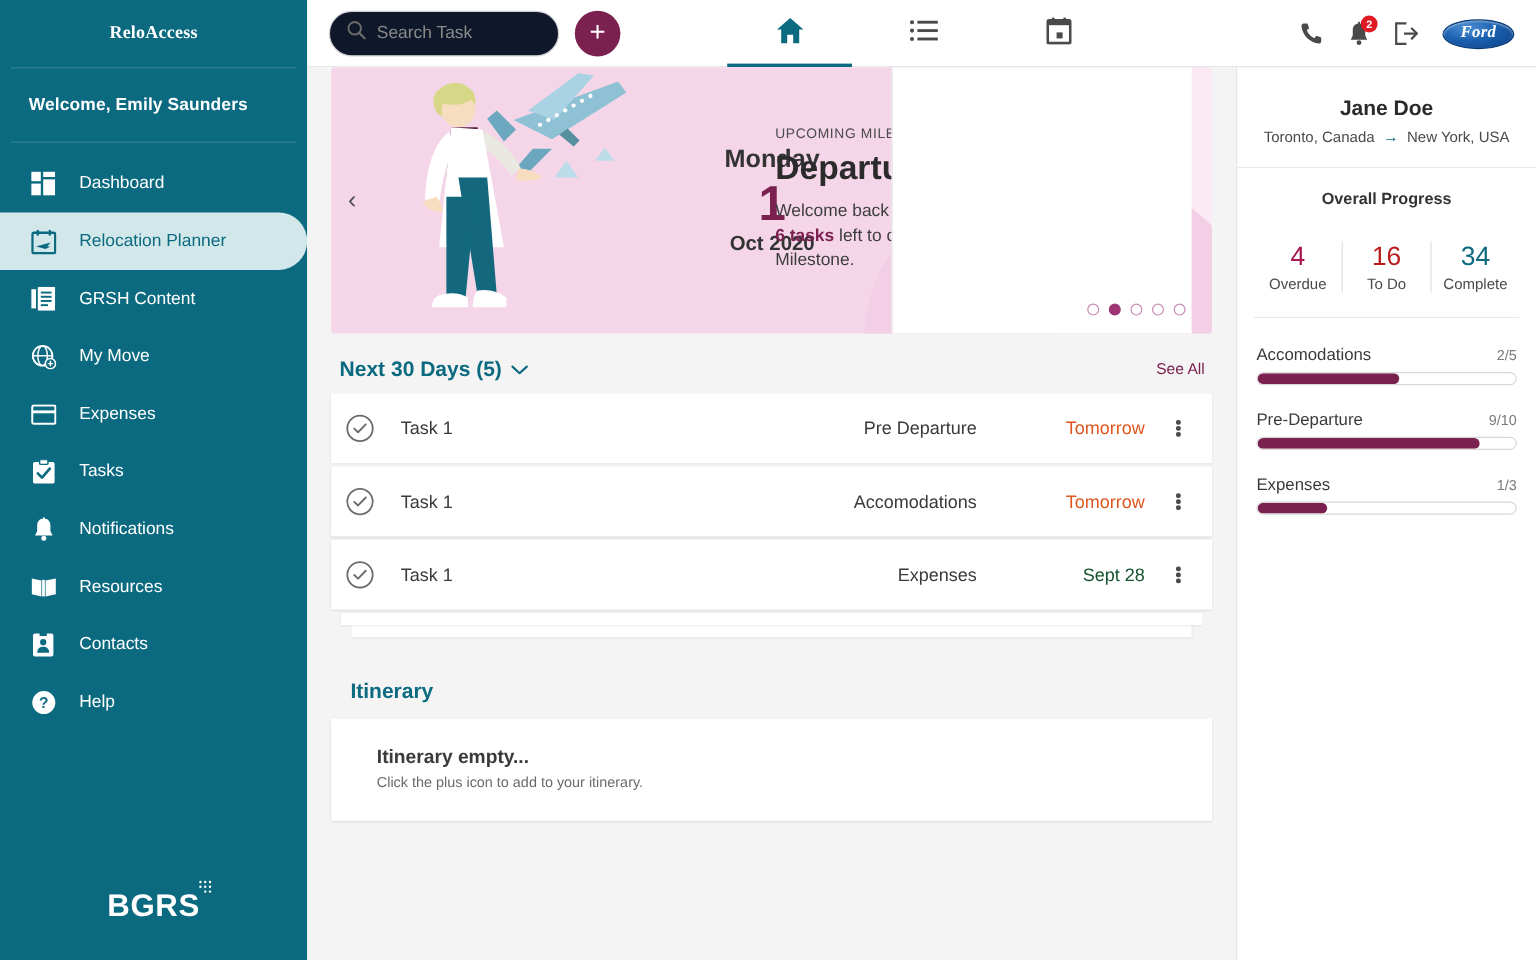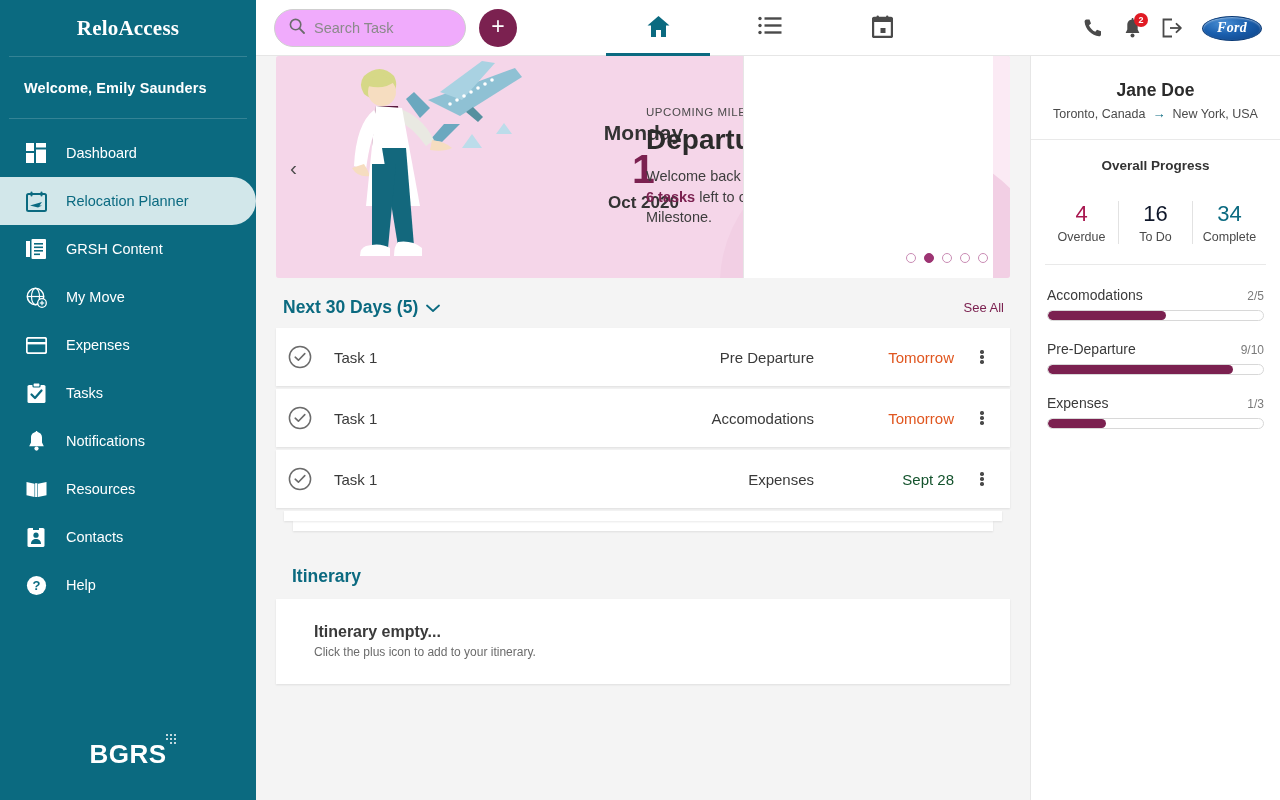--- a/index.html
+++ b/index.html
@@ -14,21 +14,21 @@
   
   .sidebar {
     width: 256px; height: 800px; flex: 0 0 256px;
     background: #0b6a80;
     position: relative;
     color: #fff;
   }
   .brand {
     height: 56px; display: flex; align-items: center; justify-content: center;
     font-family: "Liberation Serif", serif;
-    font-size: 21px; font-weight: bold; letter-spacing: .2px;
+    font-size: 15px; font-weight: bold; letter-spacing: .2px;
   }
   .brand-divider { height:1px; background: rgba(255,255,255,.17); margin: 0 9px; }
   .welcome {
     padding: 23px 0 22px 24px;
     font-size: 14.5px; font-weight: bold; letter-spacing: .1px;
   }
   .nav { padding-top: 10px; }
   .nav-item {
     height: 48px; display: flex; align-items: center;
     padding-left: 24px; gap: 18px;
@@ -61,21 +61,21 @@
   .header {
     height: 56px; flex: 0 0 56px; background: #fff;
     display: flex; align-items: center;
     border-bottom: 1px solid #e6e6e6;
     position: relative;
   }
   .search-box {
     margin-left: 18px; width: 192px; height: 38px;
     border: 1px solid #cfcfcf; border-radius: 19px;
     display: flex; align-items: center; gap: 9px; padding-left: 14px;
-    background: #f0abfc;
+    background: #0f172a;
   }
   .search-box input {
     border:none; outline:none; font-size: 14.5px; color:#6b6b6b;
     font-family: "Liberation Sans", sans-serif; width: 130px; background: transparent;
   }
   .search-box input::placeholder { color:#8a8a8a; }
   .add-btn {
     margin-left: 13px; width: 38px; height: 38px; border-radius: 50%;
     background: #7b2150; color:#fff; border:none; cursor:pointer;
     display:flex; align-items:center; justify-content:center;
@@ -653,21 +653,21 @@
         </div>
 
         <div class="r-prog-title">Overall Progress</div>
 
         <div class="stats">
           <div class="stat">
             <div class="stat-num" style="color:#a8174f">4</div>
             <div class="stat-lbl">Overdue</div>
           </div>
           <div class="stat">
-            <div class="stat-num" style="color:#0f172a">16</div>
+            <div class="stat-num" style="color:#b91c1c">16</div>
             <div class="stat-lbl">To Do</div>
           </div>
           <div class="stat">
             <div class="stat-num" style="color:#0b6a80">34</div>
             <div class="stat-lbl">Complete</div>
           </div>
         </div>
 
         <div class="bars">
           <div class="bar-block">

